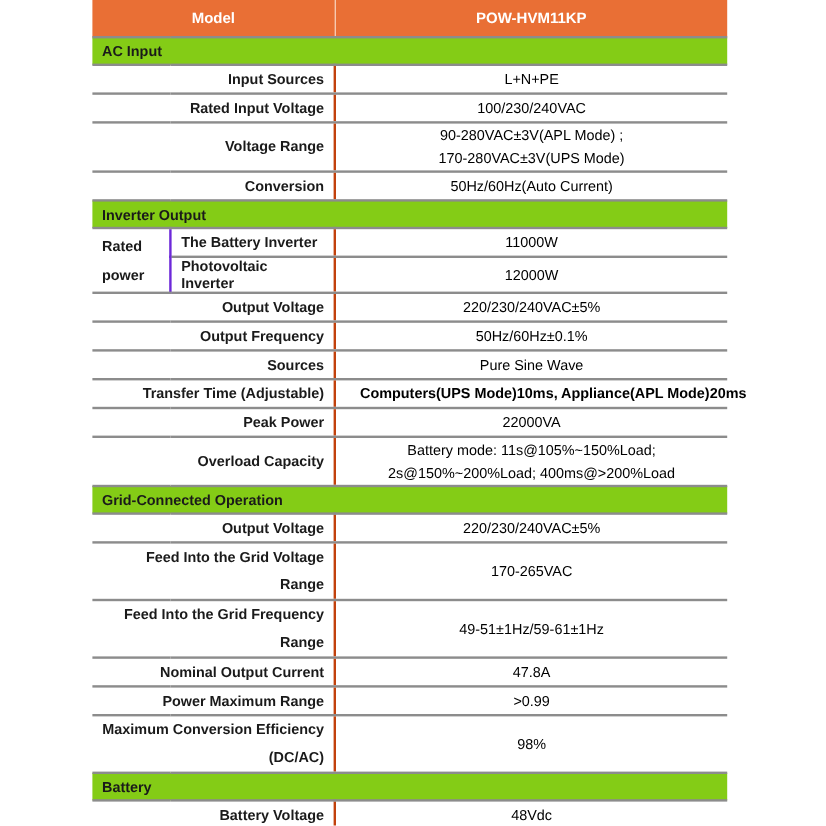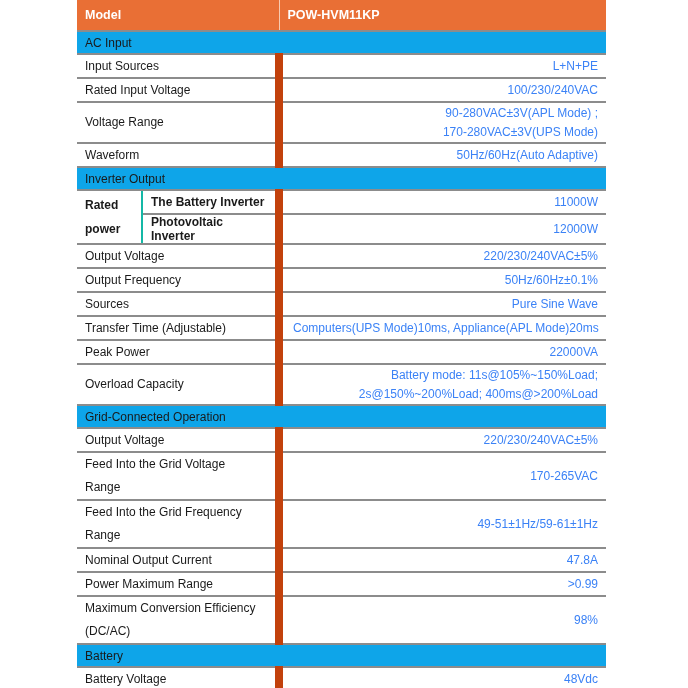--- a/index.html
+++ b/index.html
@@ -1,30 +1,30 @@
 <!DOCTYPE html>
 <html><head>
 <meta charset="utf-8">
 <style>
   html, body { margin: 0; padding: 0; background: #ffffff; }
   body { width: 688px; height: 688px; position: relative; overflow: hidden;
          font-family: "Liberation Sans", "DejaVu Sans", sans-serif; color: #1a1a1a; }
   table.spec { position: absolute; left: 77px; top: 0; width: 529px;
                border-collapse: collapse; table-layout: fixed; font-size: 12px; }
   table.spec td { padding: 0 8px; vertical-align: middle; border-bottom: 2px solid #8c8c8c; }
-  .hdr td { background: #E96F35; color: #ffffff; font-weight: bold; 
+  .hdr td { background: #E96F35; color: #ffffff; font-weight: bold; text-align: center;
             height: 30px; border-bottom: none; font-size: 12.5px; }
   .hdr td.c1 { border-right: 1px solid #f7c9b0; }
-  .sec td { background: #0ea5e9; font-weight: normal; height: 21px; }
-  .lab { font-weight: normal; text-align: left; }
-  .val { text-align: right; border-left: 8px solid #c2410c; color: #3b82f6; }
+  .sec td { background: #84cc16; font-weight: bold; height: 21px; }
+  .lab { font-weight: bold; text-align: right; }
+  .val { text-align: center; border-left: 2px solid #c2410c; color: #000000; }
   .r1 td { height: 22px; }
   .r2 td { height: 39px; line-height: 19px; }
   .r3 td { height: 46px; line-height: 23px; }
-  .sub-a { font-weight: bold; border-right: 2px solid #14b8a6; line-height: 24px; margin-top: 35px; }
+  .sub-a { font-weight: bold; border-right: 2px solid #6d28d9; line-height: 24px; margin-top: 35px; }
   .sub-b { font-weight: bold; margin-left: 19px; }
   .rp td { height: 22px; }
 </style>
 </head>
 <body>
 
 <table class="spec">
   <colgroup>
     <col style="width:65px">
     <col style="width:137px">
@@ -49,22 +49,22 @@
     <td class="val">100/230/240VAC</td>
   </tr>
   <tr class="r2">
     <td class="lab" colspan="2">Voltage Range</td>
     <td class="val">
       <div>90-280VAC±3V(APL Mode) ;</div>
       <div>170-280VAC±3V(UPS Mode)</div>
     </td>
   </tr>
   <tr class="r1">
-    <td class="lab" colspan="2">Waveform</td>
-    <td class="val">50Hz/60Hz(Auto Adaptive)</td>
+    <td class="lab" colspan="2">Conversion</td>
+    <td class="val">50Hz/60Hz(Auto Current)</td>
   </tr>
 
   <tr class="sec">
     <td colspan="3">Inverter Output</td>
   </tr>
   <tr class="rp">
     <td class="sub-a" rowspan="2">
       <div>Rated</div>
       <div>power</div>
     </td>
@@ -82,21 +82,21 @@
   <tr class="r1">
     <td class="lab" colspan="2">Output Frequency</td>
     <td class="val">50Hz/60Hz±0.1%</td>
   </tr>
   <tr class="r1">
     <td class="lab" colspan="2">Sources</td>
     <td class="val">Pure Sine Wave</td>
   </tr>
   <tr class="r1">
     <td class="lab" colspan="2">Transfer Time (Adjustable)</td>
-    <td class="val" style="padding:0 10px; white-space:nowrap;">Computers(UPS Mode)10ms, Appliance(APL Mode)20ms</td>
+    <td class="val" style="padding:0 20px; white-space:nowrap;font-weight:bold;">Computers(UPS Mode)10ms, Appliance(APL Mode)20ms</td>
   </tr>
   <tr class="r1">
     <td class="lab" colspan="2">Peak Power</td>
     <td class="val">22000VA</td>
   </tr>
   <tr class="r2">
     <td class="lab" colspan="2">Overload Capacity</td>
     <td class="val">
       <div>Battery mode: 11s@105%~150%Load;</div>
       <div>2s@150%~200%Load; 400ms@&gt;200%Load</div>

